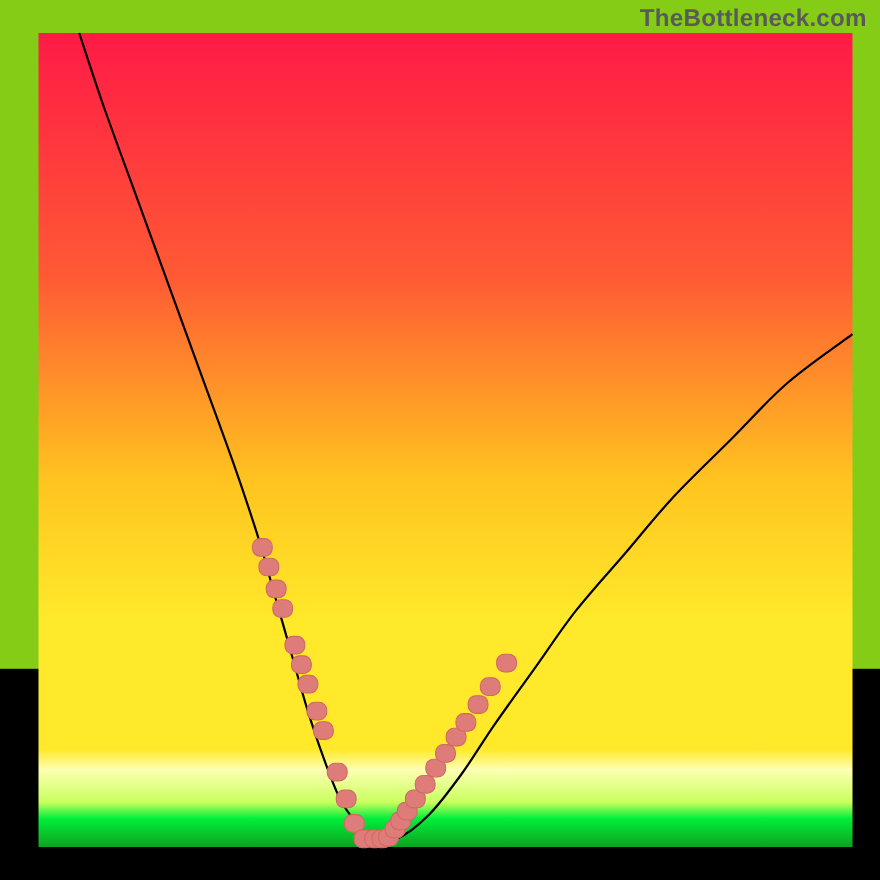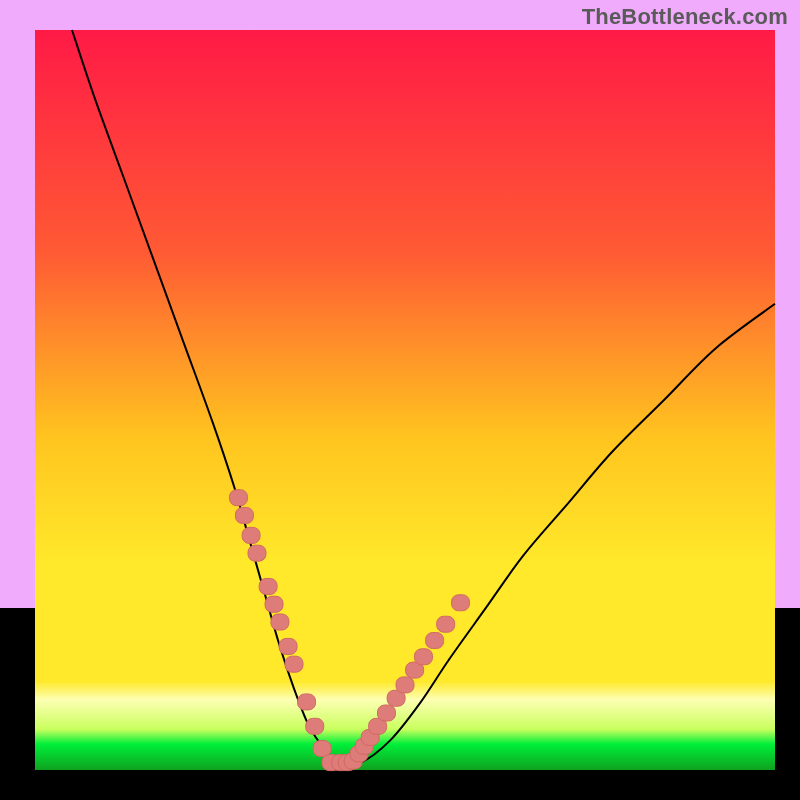--- a/index.html
+++ b/index.html
@@ -8,21 +8,21 @@
     width: 800px;
     height: 800px;
     background: #000;
     font-family: Arial, Helvetica, sans-serif;
     overflow: hidden;
   }
   .frame {
     position: relative;
     width: 800px;
     height: 608px;
-    background: #f0abfc;
+    background: #84cc16;
   }
   .watermark {
     position: absolute;
     top: 4px;
     right: 12px;
     font-size: 22px;
     font-weight: 600;
     color: #5a5a5a;
     letter-spacing: 0.2px;
     z-index: 10;

